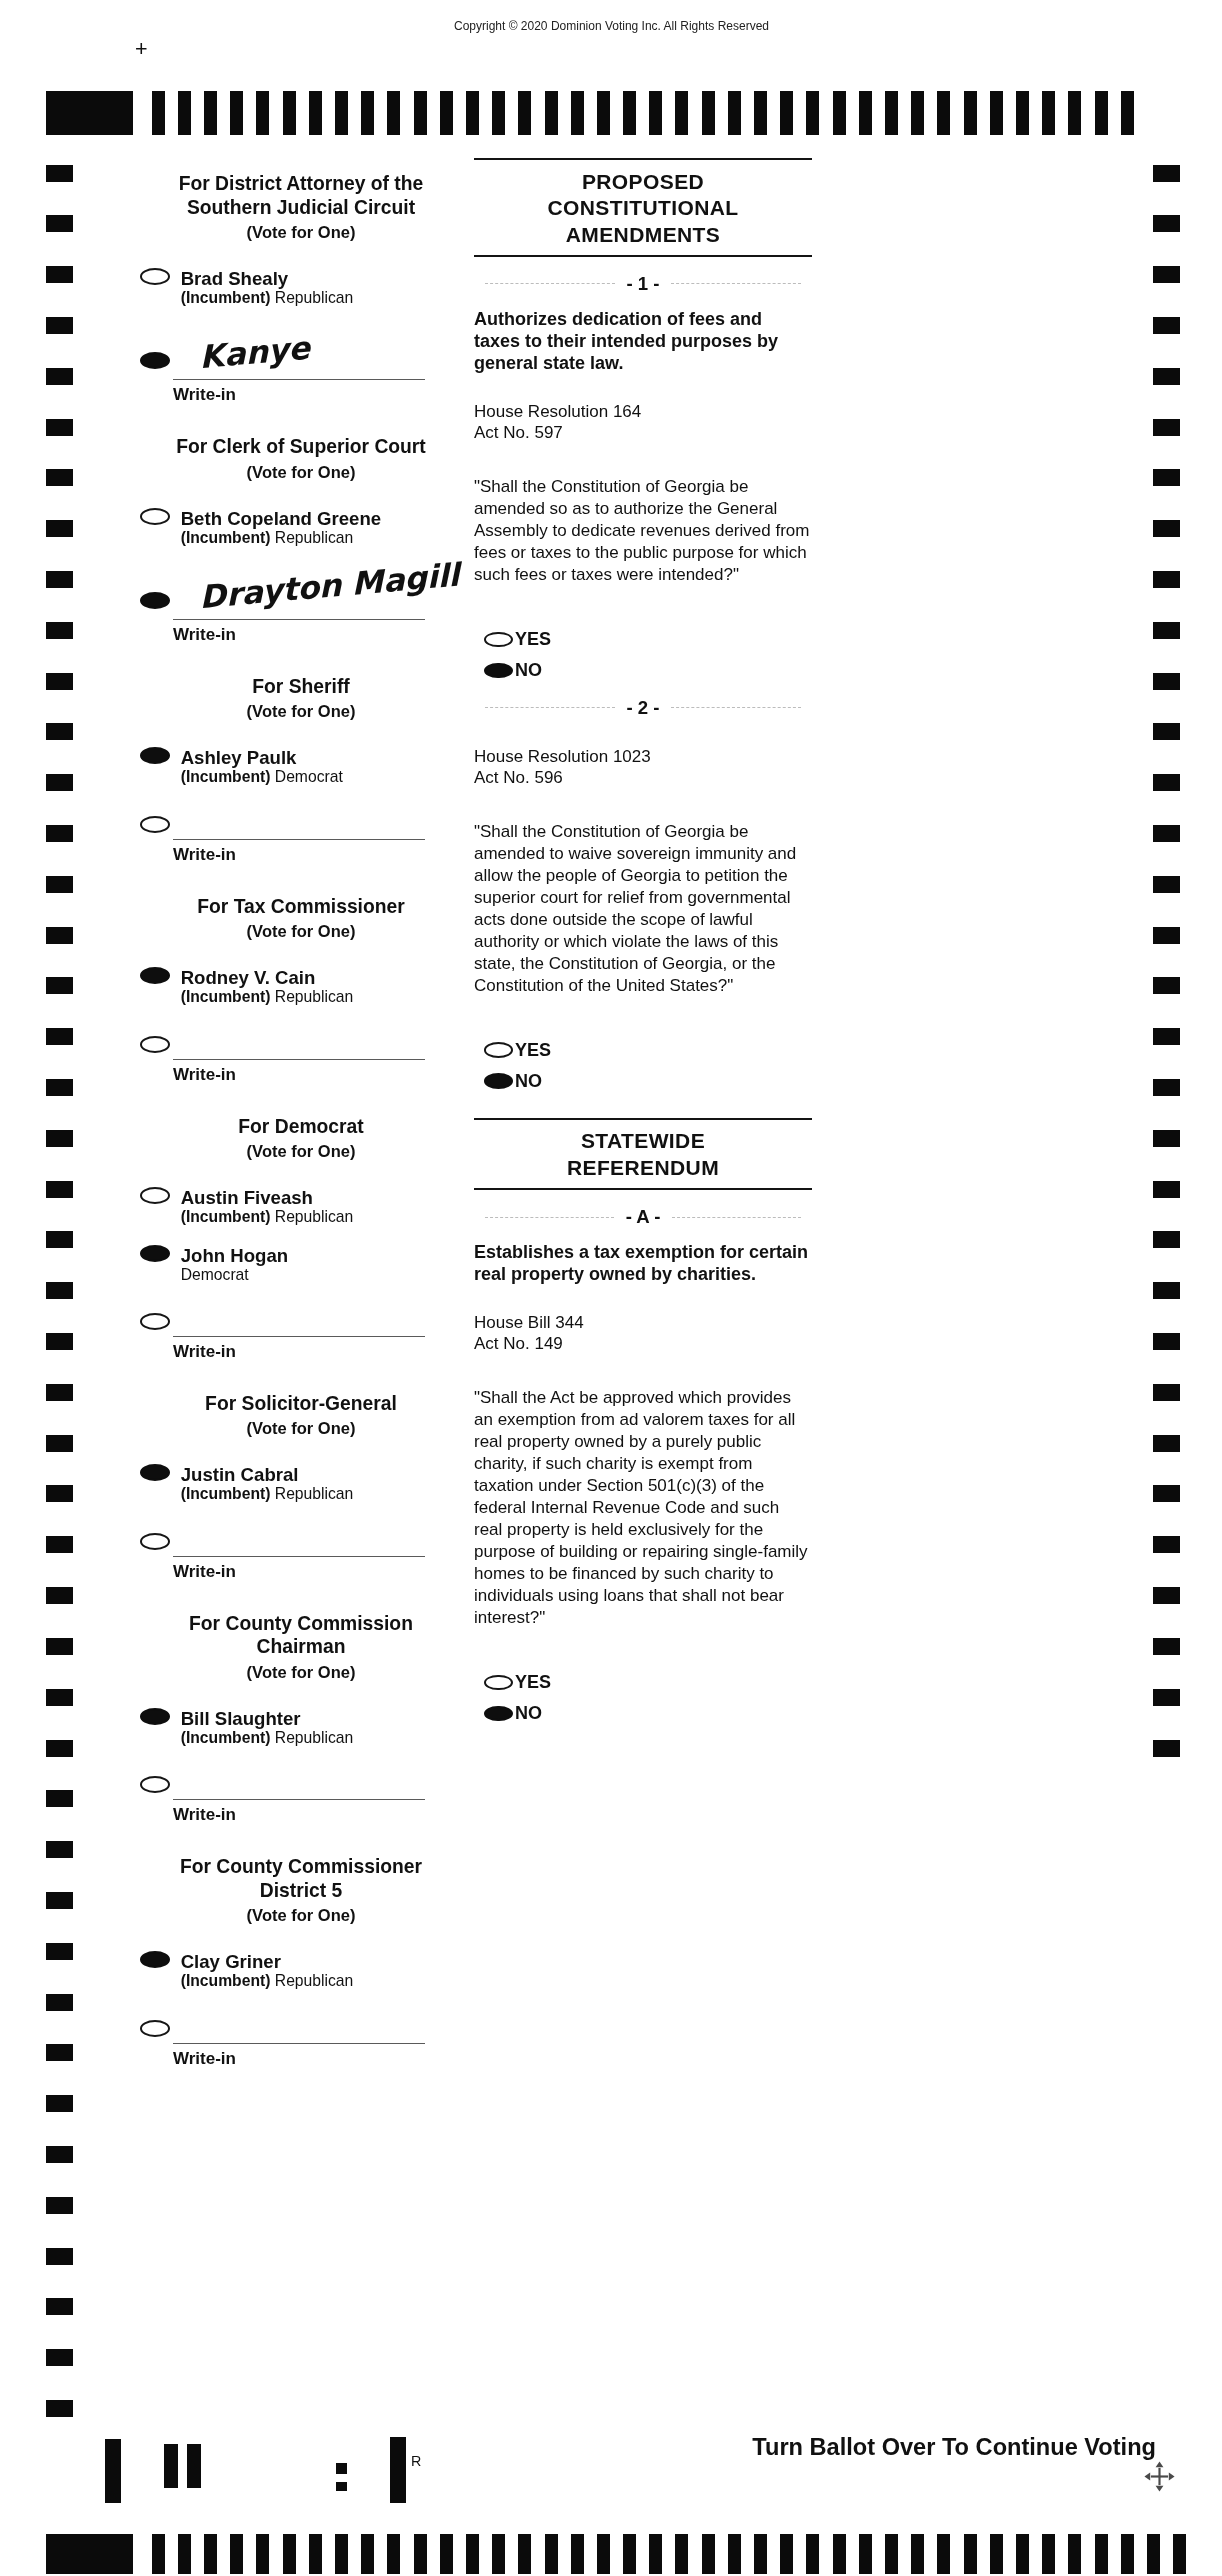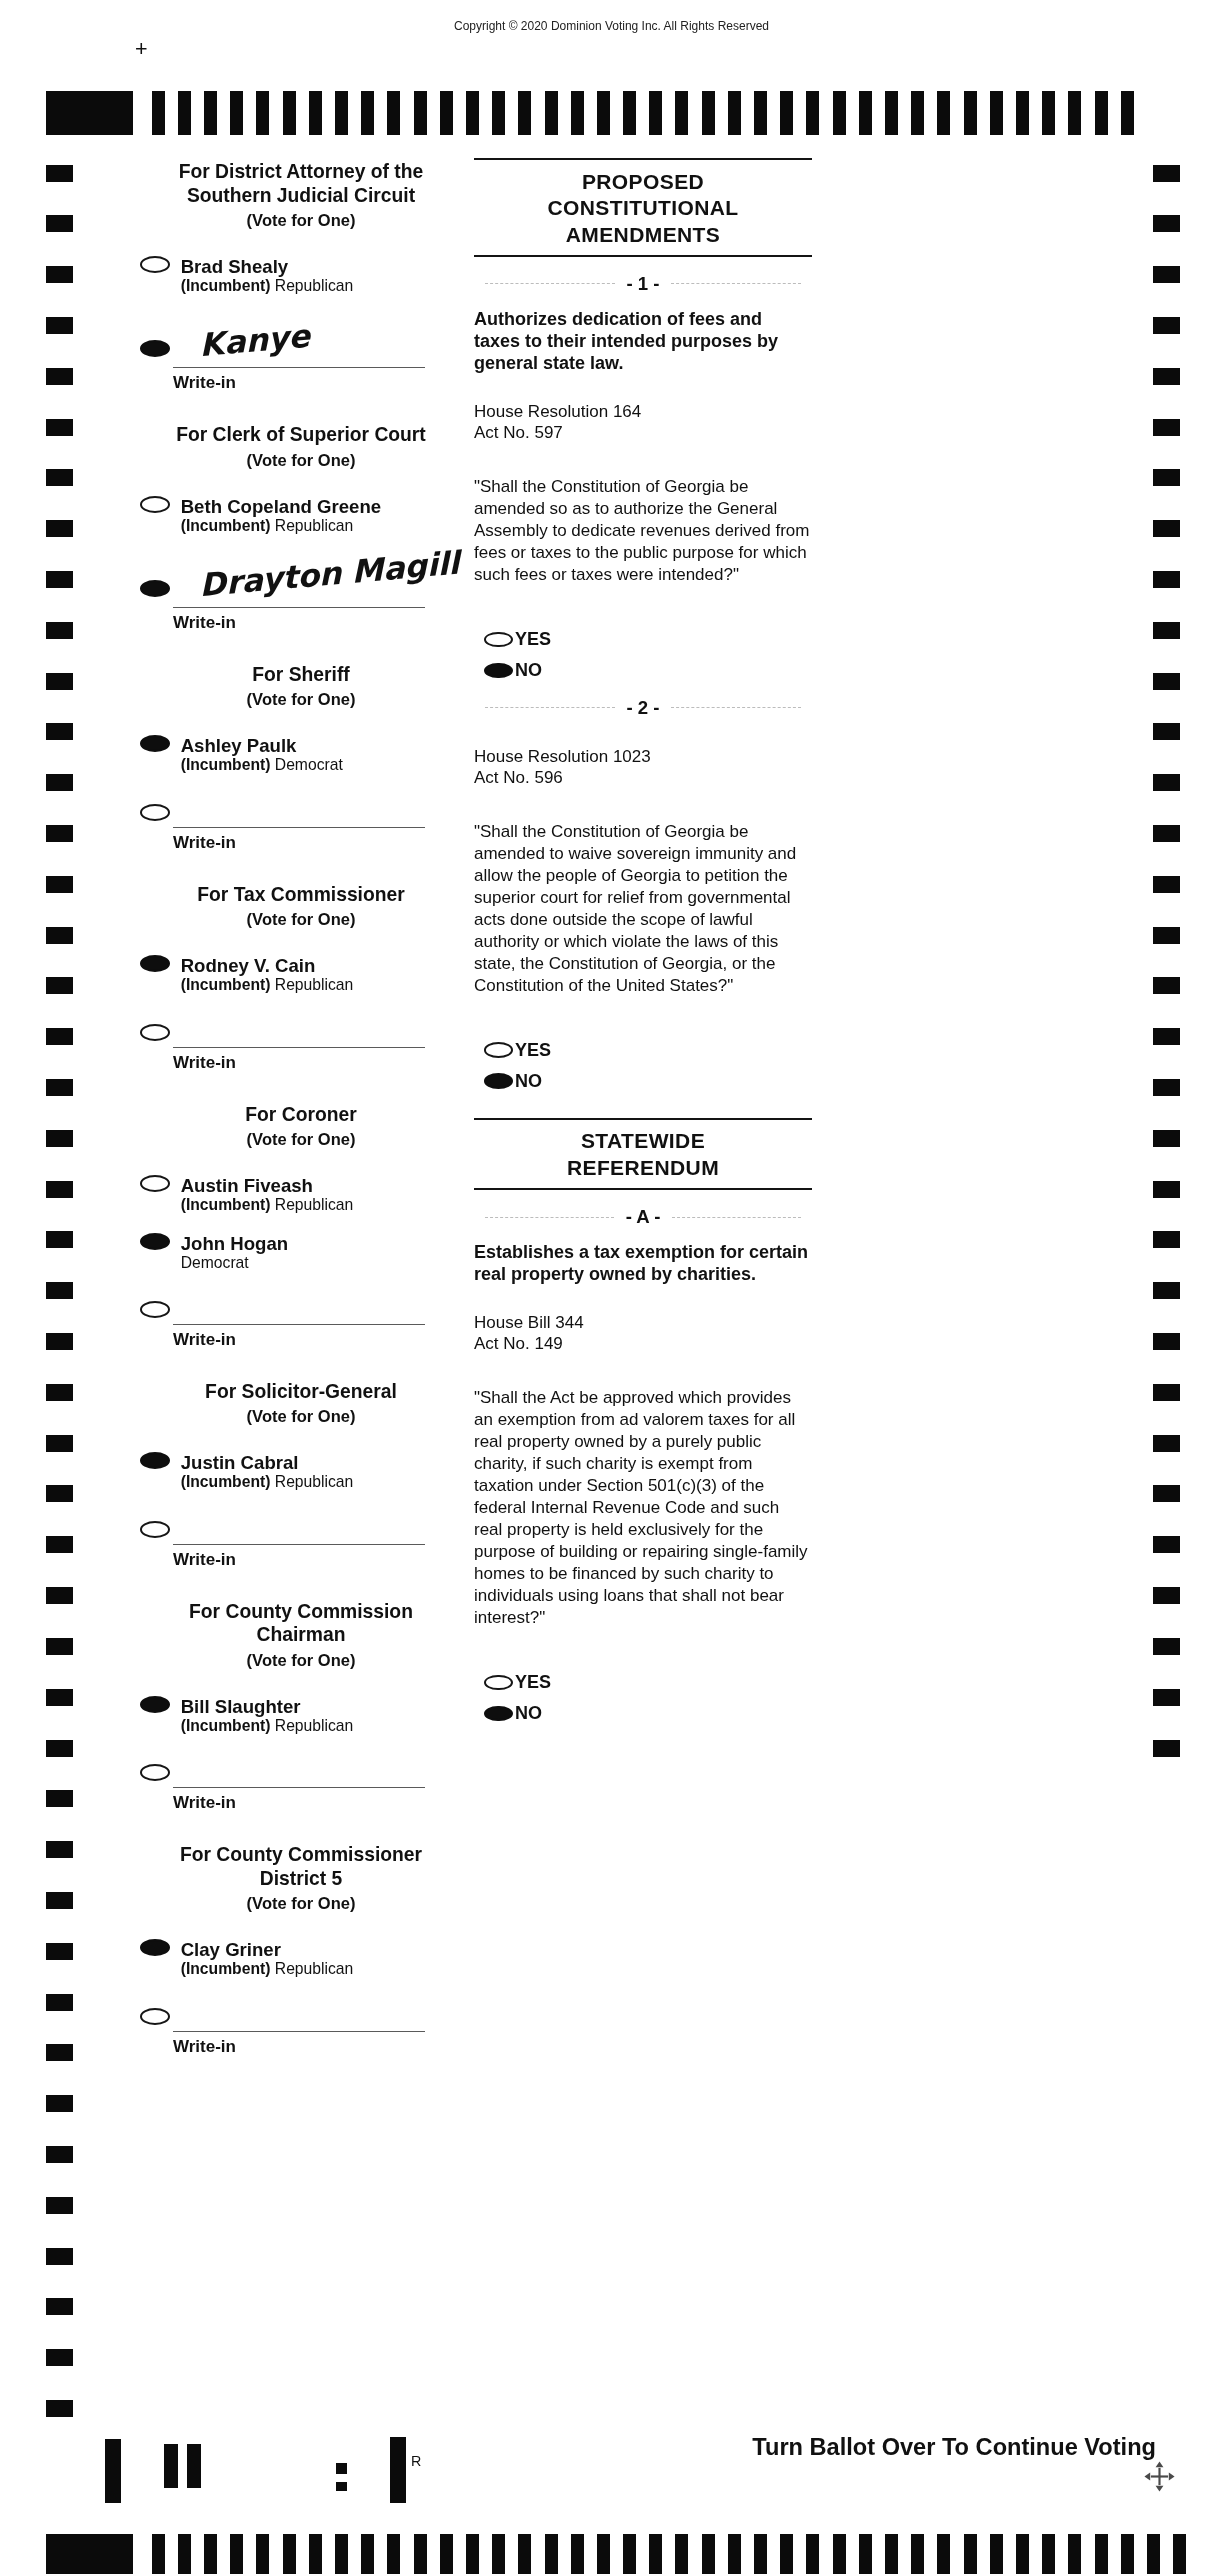--- a/index.html
+++ b/index.html
@@ -11,21 +11,21 @@
   .tmark { position: absolute; background: #0b0b0b; }
   .pmark { position: absolute; background: #0b0b0b; }
 
   #copyright { position: absolute; top: 18.6px; left: 0; width: 100%; text-align: center;
     font-size: 12px; color: #222; }
   #corner-plus { position: absolute; top: 37px; left: 135px; font-size: 21.5px; color: #111; }
 
   
   #left-col { position: absolute; left: 140px; top: 160px; width: 322px; }
   .race-title { font-size: 19.3px; font-weight: bold; text-align: center; line-height: 23.6px; margin: 30px 0 0 0; }
-  .race:first-child .race-title { margin-top: 0; }
+  .race:first-child .race-title { margin-top: 12px; }
   .vote-for { font-size: 16.5px; font-weight: bold; text-align: center; margin-top: 3.6px; }
   .candidate { margin-top: 26px; display: flex; align-items: flex-start; }
   .candidate + .candidate { margin-top: 18px; }
   .bubble { display: inline-block; width: 30px; height: 17px; border: 2.1px solid #161616;
     border-radius: 50%; background: #fff; flex: none; }
   .bubble.filled { background: #0e0e0e; border-color: #0e0e0e; }
   .cand-text { margin-left: 10.7px; }
   .cand-name { font-size: 18.6px; font-weight: bold; line-height: 21px; }
   .cand-detail { font-size: 15.7px; line-height: 18.6px; }
   .writein { margin-top: 29px; position: relative; }
@@ -299,21 +299,21 @@
         </div>
         <div class="writein empty">
           <span class="bubble"></span>
           <div class="hw-space"></div>
           <div class="writein-line"></div>
           <div class="writein-label">Write-in</div>
         </div>
       </section>
       <section class="race">
         <div class="race-title">
-          <span style="display: block;">For Coroner</span>
+          <span style="display: block;">For Democrat</span>
         </div>
         <div class="vote-for">(Vote for One)</div>
         <div class="candidate">
           <span class="bubble"></span>
           <div class="cand-text">
             <div class="cand-name">Austin Fiveash</div>
             <div class="cand-detail"><b>(Incumbent) </b><span>Republican</span></div>
           </div>
         </div>
         <div class="candidate">

